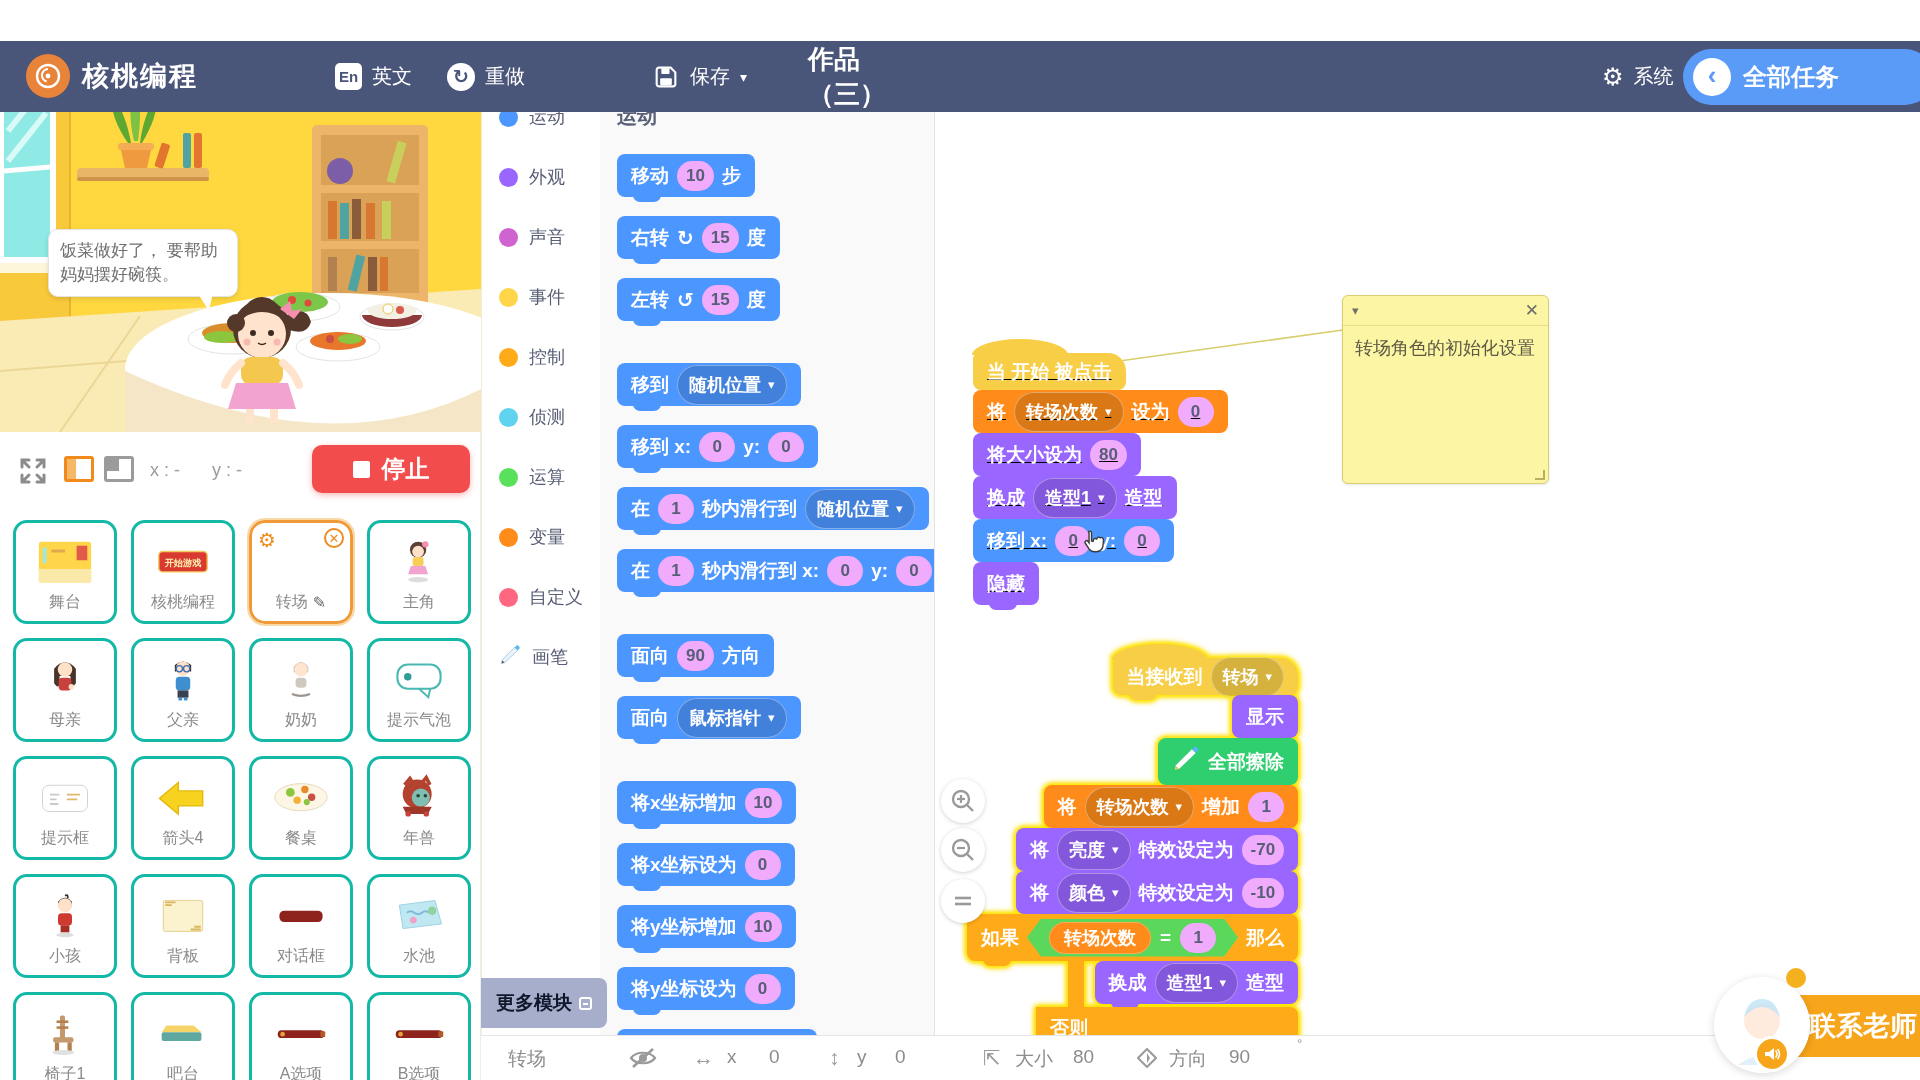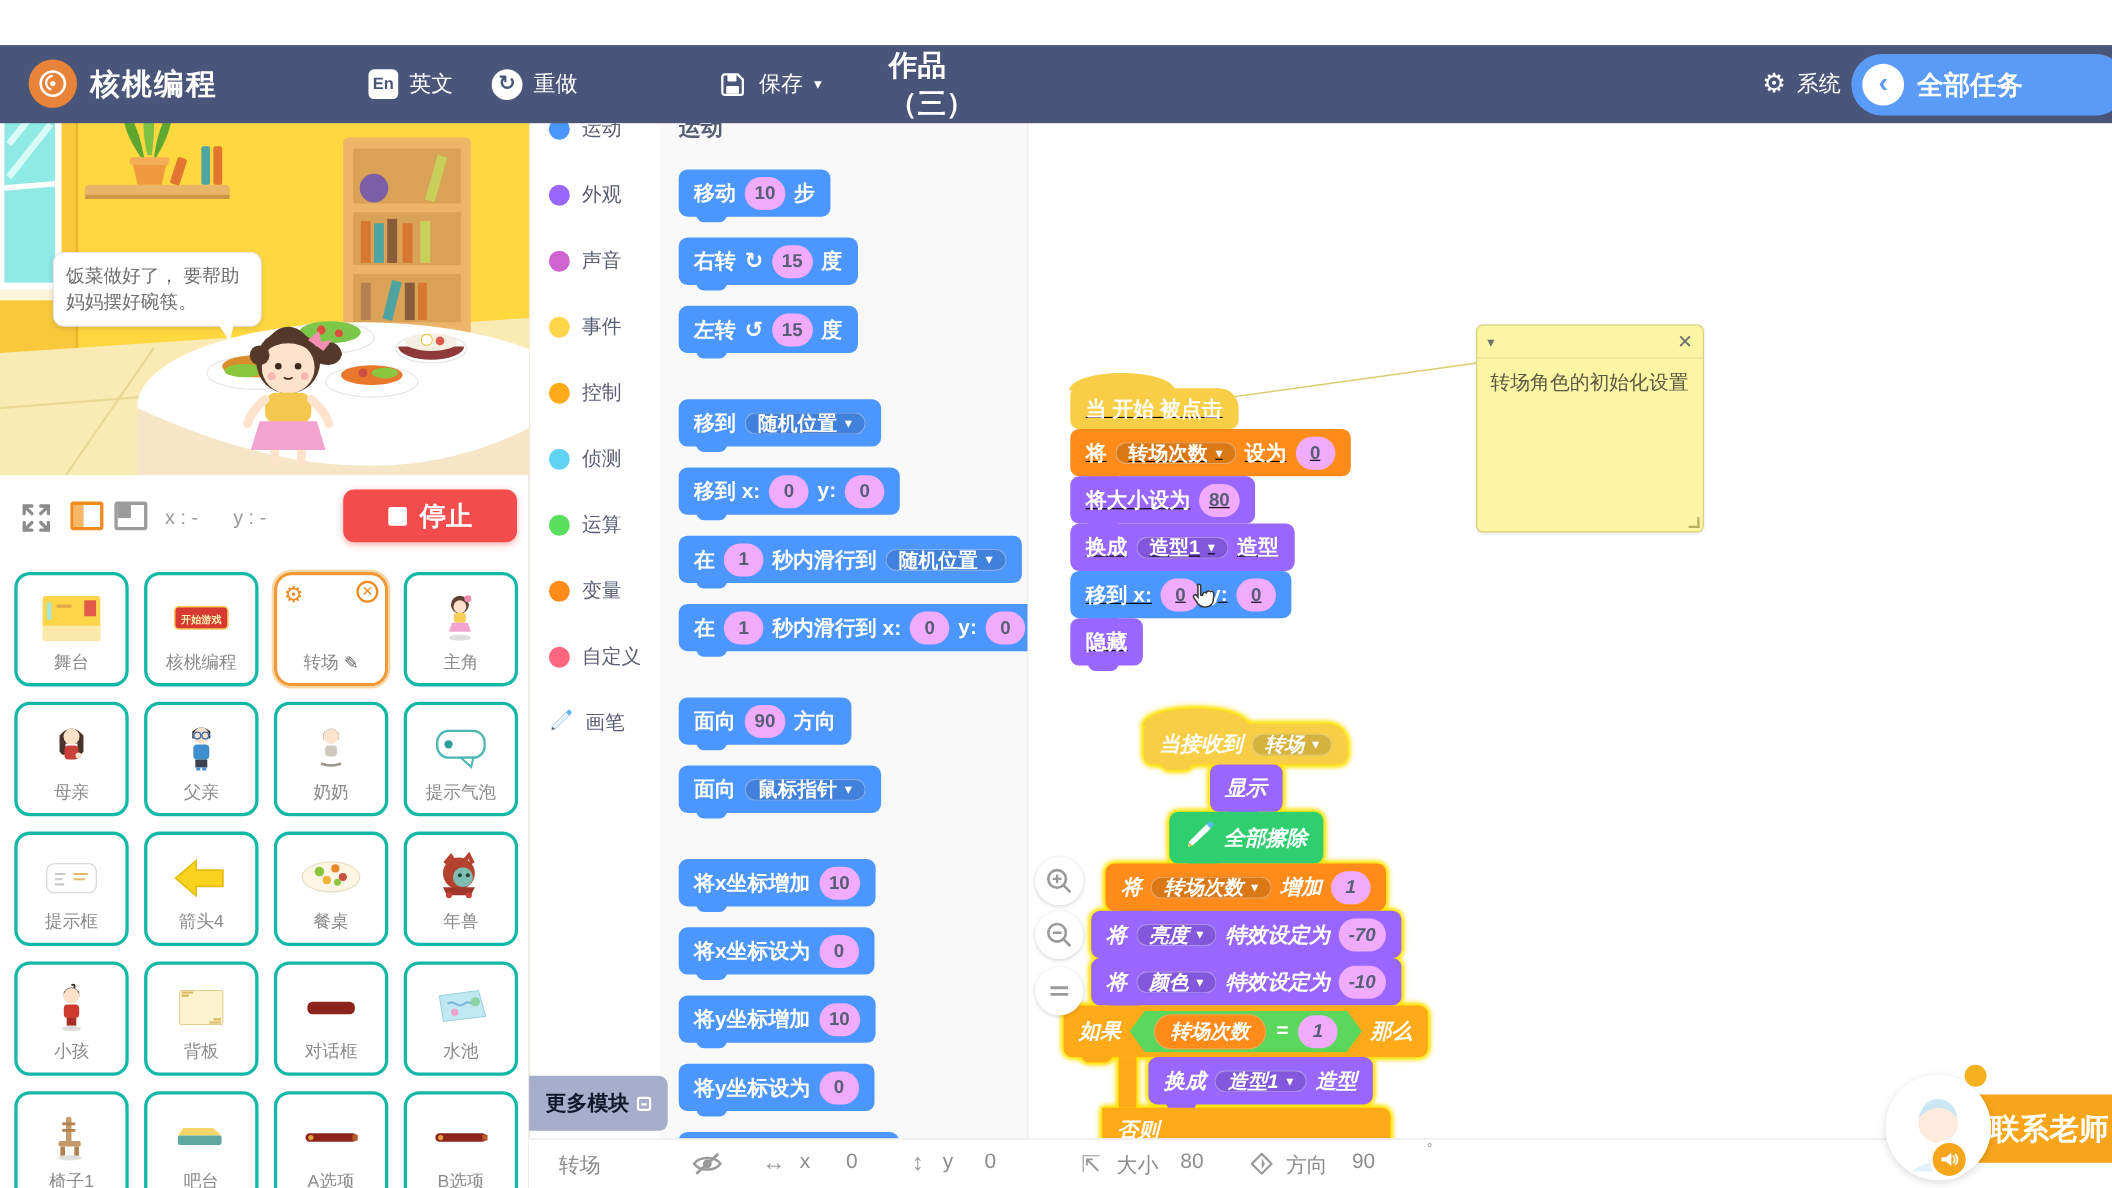--- a/index.html
+++ b/index.html
@@ -64,37 +64,37 @@
   
   .block { position:relative; display:inline-flex; align-items:center; gap:8px; height:43px; padding:0 14px; border-radius:8px; color:#fff; font-size:19px; font-weight:600; white-space:nowrap; cursor:grab; }
   .block::after { content:''; position:absolute; left:16px; bottom:-5px; width:28px; height:10px; background:inherit; border-radius:0 0 7px 7px; }
   .block.no-bump::after { display:none; }
   .c-motion { background:#4C97FF; } .c-looks { background:#9966FF; }
   .c-events { background:#F8CE47; } .c-control { background:#FFAB19; }
   .c-variables { background:#FF8C1A; } .c-pen { background:#2FCE6F; }
   .hat { border-radius:6px 18px 8px 8px; height:37px; }
   .hat::before { content:''; position:absolute; top:-14px; left:-1px; width:96px; height:16px; background:inherit; border-radius:48px 48px 0 0 / 16px 16px 0 0; }
   .ov { background:#f0abfc; color:#575E75; border-radius:999px; min-width:36px; height:30px; display:inline-flex; align-items:center; justify-content:center; font-weight:700; font-size:17px; padding:0 9px; cursor:text; }
-  .dd { background:rgba(0,0,0,.14); box-shadow:inset 0 0 0 1px rgba(255,255,255,.35); border-radius:999px; height:20px; display:inline-flex; align-items:center; gap:7px; padding:0 12px; font-weight:700; font-size:18px; cursor:pointer; }
+  .dd { background:rgba(0,0,0,.14); box-shadow:inset 0 0 0 1px rgba(255,255,255,.35); border-radius:999px; height:40px; display:inline-flex; align-items:center; gap:7px; padding:0 12px; font-weight:700; font-size:18px; cursor:pointer; }
   .dd .caret2 { font-size:13px; }
   .vp { background:#FF8C1A; border-radius:999px; height:32px; padding:0 15px; display:inline-flex; align-items:center; font-weight:700; font-size:18px; box-shadow:inset 0 0 0 1px rgba(255,255,255,.25); }
   .bool { background:#5BD75B; clip-path:polygon(14px 0,calc(100% - 14px) 0,100% 50%,calc(100% - 14px) 100%,14px 100%,0 50%); padding:0 22px; height:38px; display:inline-flex; align-items:center; gap:9px; }
   .turn-ic { font-size:20px; font-weight:700; }
   .c-pen.block { height:47px; }
   .ifrow { height:47px; }
   .cbody { display:flex; align-items:flex-start; }
   .spine { width:16px; height:46px; }
   .nested { margin-left:11px; }
   .elserow { height:42px; border-radius:0 8px 0 0; min-width:262px; }
 
   
   .script-area { left:935px; top:71px; width:985px; height:964px; background:#fff; overflow:hidden; }
   #stack1 { position:absolute; left:38px; top:282px; display:flex; flex-direction:column; align-items:flex-start;text-decoration:underline; }
-  #stack2 { position:absolute; left:32px; top:587px; display:flex; flex-direction:column; align-items:center;
-            filter:drop-shadow(0 0 2px #FFE600) drop-shadow(0 0 2px #FFE600) drop-shadow(0 0 2px #FFDD00);font-style:italic; }
+  #stack2 { position:absolute; left:32px; top:587px; display:flex; flex-direction:column; align-items:flex-end;
+            filter:drop-shadow(0 0 2px #FFE600) drop-shadow(0 0 2px #FFE600) drop-shadow(0 0 2px #FFDD00); }
   .connector { position:absolute; left:0; top:0; pointer-events:none; }
   .zoom-ctl { width:44px; height:44px; background:#fff; border-radius:50%; box-shadow:0 1px 4px rgba(0,0,0,.18); display:flex; align-items:center; justify-content:center; cursor:pointer; z-index:15; }
 
   
   .comment { left:407px; top:224px; width:207px; height:189px; background:#FBF5A4; border:1px solid #D9CD72; border-radius:6px; box-shadow:0 1px 3px rgba(0,0,0,.1); z-index:10; cursor:move; }
   .comment-bar { height:30px; border-bottom:1px solid #E8DD86; display:flex; align-items:center; justify-content:space-between; padding:0 9px; }
   .comment-arrow { color:#6F6F6F; font-size:13px; cursor:pointer; }
   .comment-close { color:#6F6F6F; font-size:17px; font-weight:700; cursor:pointer; }
   .comment-text { padding:10px 12px; font-size:18px; color:#5B5843; }
   .comment-resize { position:absolute; right:3px; bottom:3px; width:10px; height:10px; border-right:2px solid #B9AE62; border-bottom:2px solid #B9AE62; cursor:nwse-resize; }

